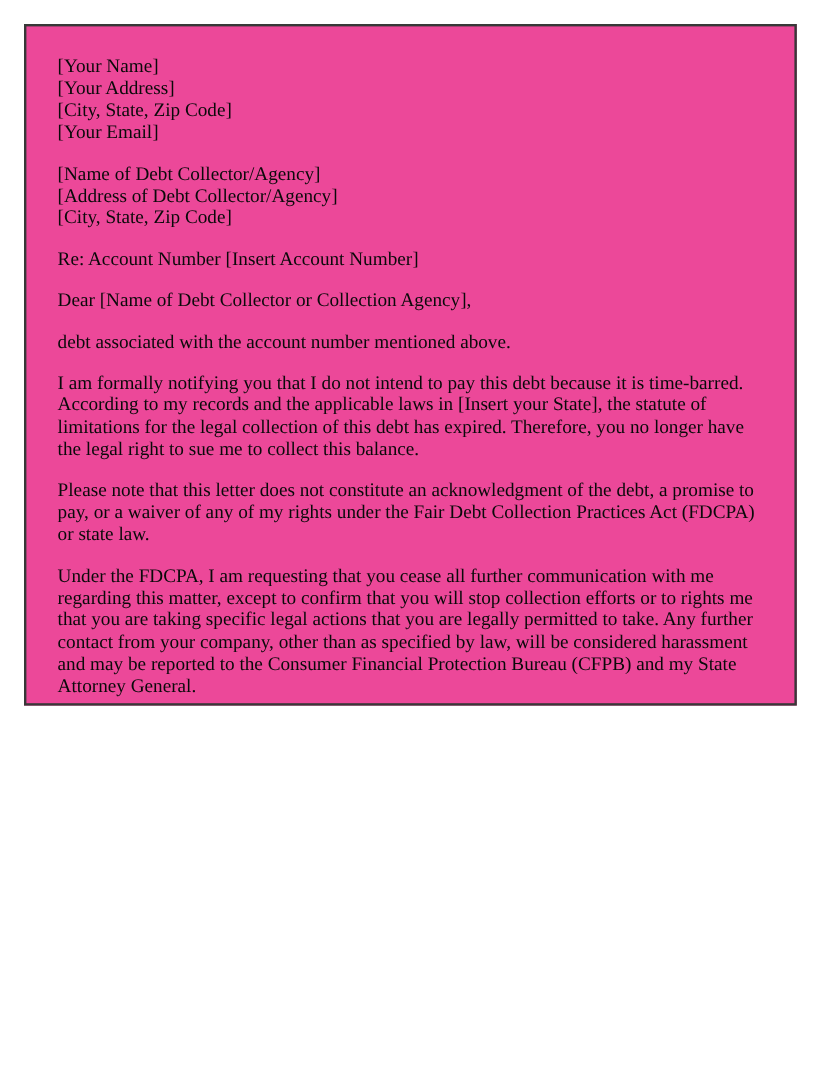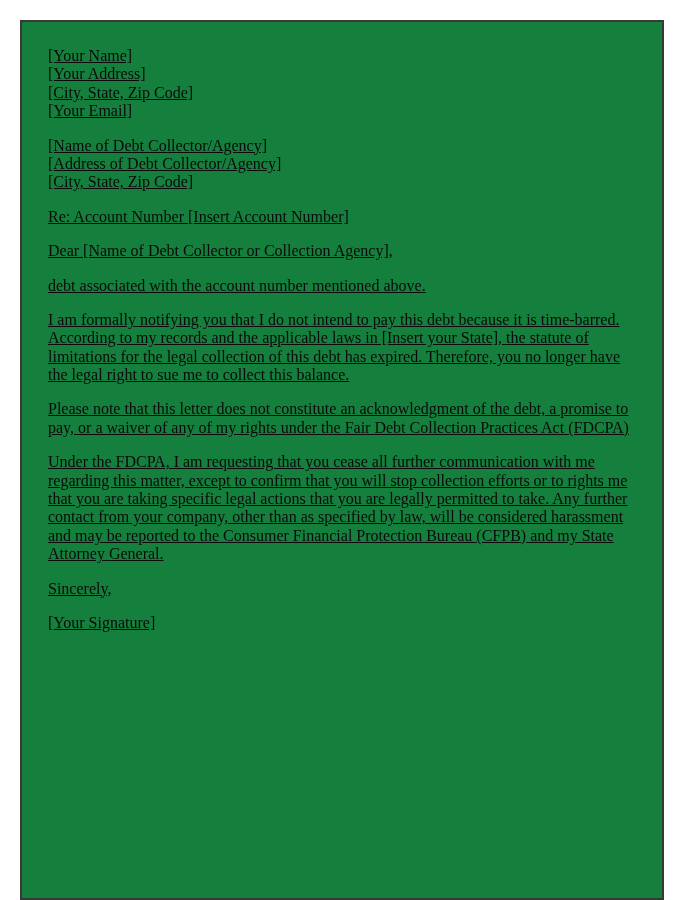--- a/index.html
+++ b/index.html
@@ -15,27 +15,26 @@
     font-size: 16px;
     line-height: 1.15;
     color: #0a0a0a;
     overflow: hidden;
   }
   .letter {
     position: absolute;
     left: 20px;
     top: 20px;
     width: 644px;
-    height: 880px;
+    height: 568px;
     box-sizing: border-box;
     border: 2px solid #383838;
-    background: #15803d;
+    background: #ec4899;
     padding: 9px 26px;
     overflow: hidden;
-    text-decoration: underline;
   }
   .para {
     margin: 16px 0;
   }
   .para div {
     
     white-space: nowrap;
   }
 </style>
 </head>
@@ -68,20 +67,21 @@
   <div class="para">
       <div>I am formally notifying you that I do not intend to pay this debt because it is time-barred.</div>
       <div>According to my records and the applicable laws in [Insert your State], the statute of</div>
       <div>limitations for the legal collection of this debt has expired. Therefore, you no longer have</div>
       <div>the legal right to sue me to collect this balance.</div>
     </div>
 
   <div class="para">
       <div>Please note that this letter does not constitute an acknowledgment of the debt, a promise to</div>
       <div>pay, or a waiver of any of my rights under the Fair Debt Collection Practices Act (FDCPA)</div>
+      <div>or state law.</div>
     </div>
 
   <div class="para">
       <div>Under the FDCPA, I am requesting that you cease all further communication with me</div>
       <div>regarding this matter, except to confirm that you will stop collection efforts or to rights me</div>
       <div>that you are taking specific legal actions that you are legally permitted to take. Any further</div>
       <div>contact from your company, other than as specified by law, will be considered harassment</div>
       <div>and may be reported to the Consumer Financial Protection Bureau (CFPB) and my State</div>
       <div>Attorney General.</div>
     </div>

